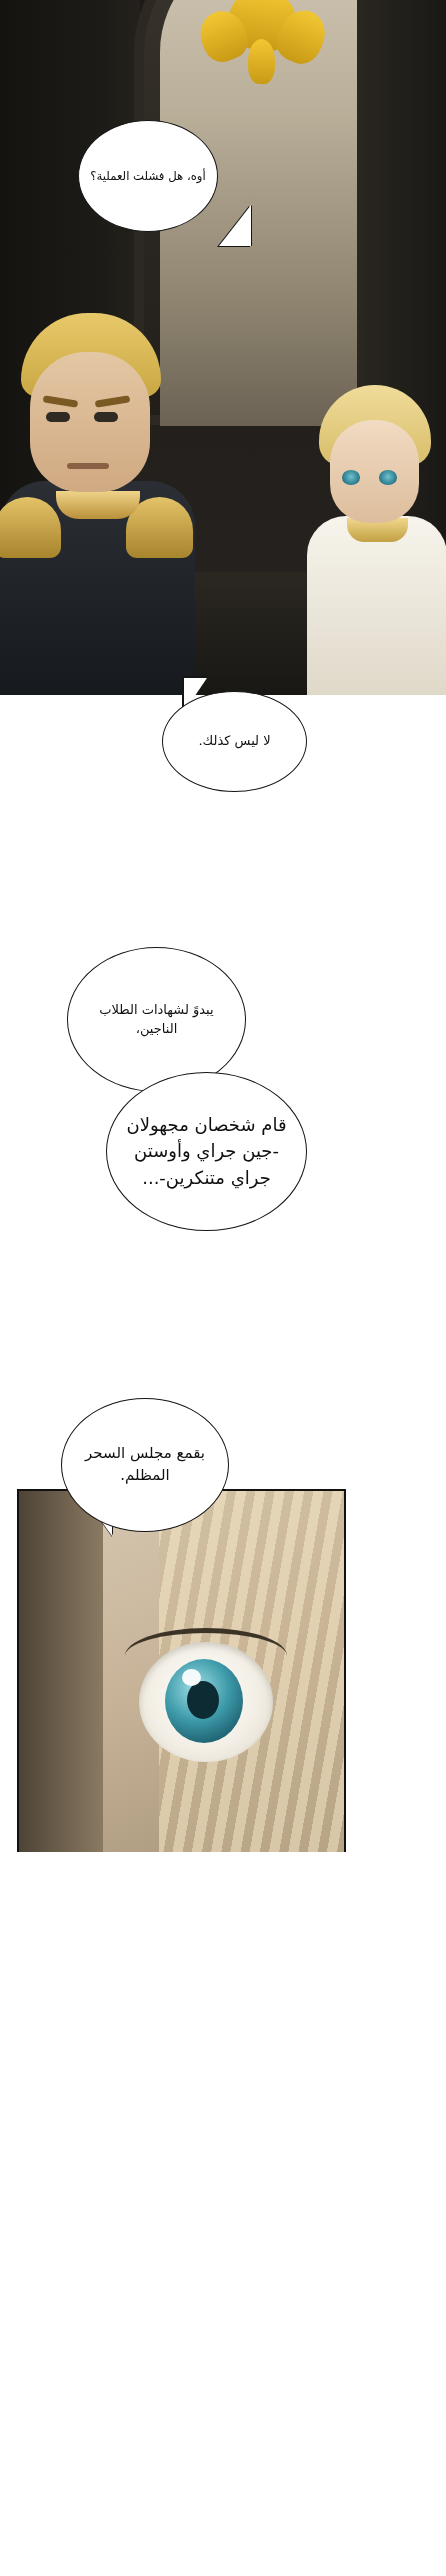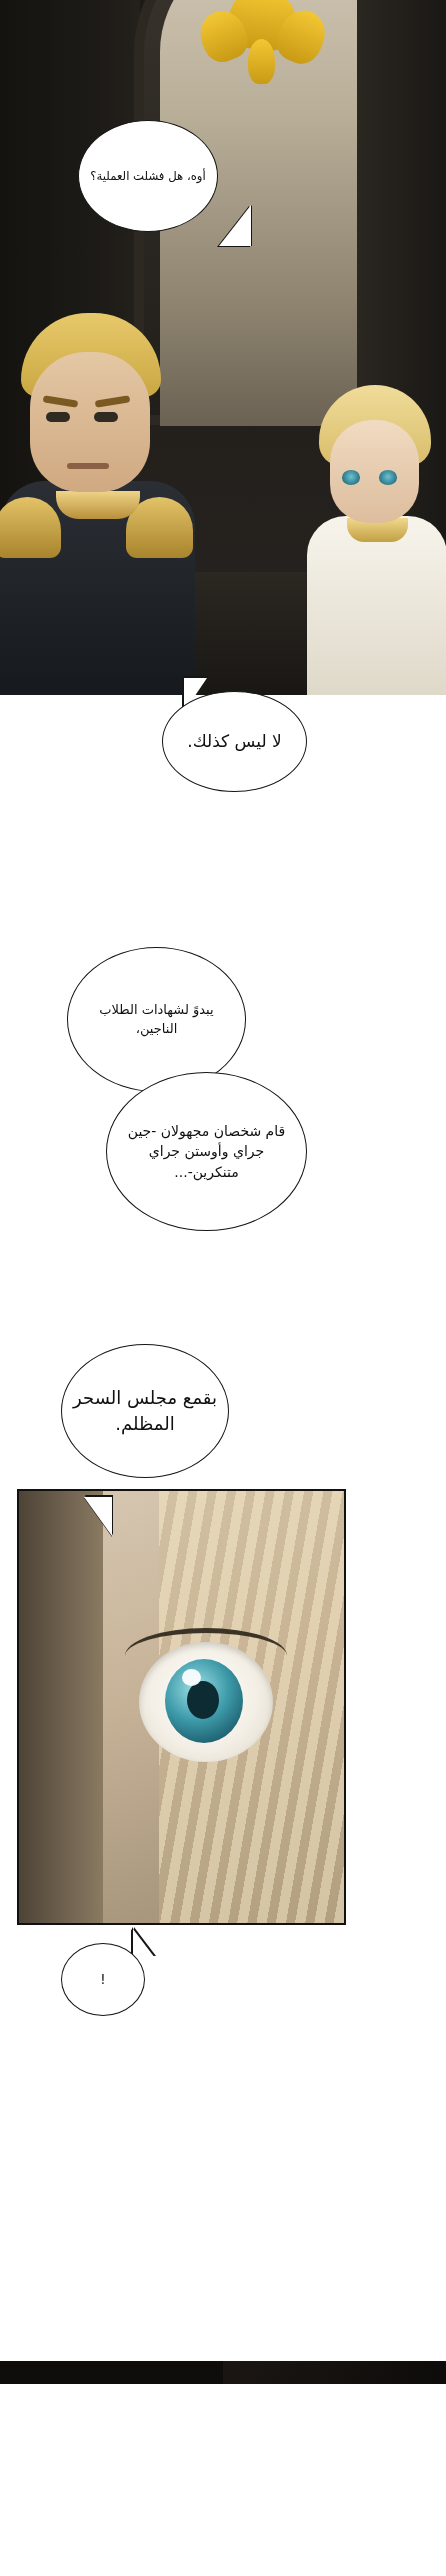--- a/index.html
+++ b/index.html
@@ -4,21 +4,21 @@
 <style>
   * { box-sizing: border-box; margin: 0; padding: 0; }
   html, body {
     width: 447px;
     background: #ffffff;
     font-family: "Liberation Sans", sans-serif;
   }
   .page {
     position: relative;
     width: 447px;
-    height: 2384px;
+    height: 1852px;
     background: #ffffff;
     overflow: hidden;
   }
 
   
   .panel {
     position: absolute;
     overflow: hidden;
   }
 
@@ -233,32 +233,32 @@
 
   
   .b1 { left: 78px; top: 120px; width: 140px; height: 112px; font-size: 11.7px; }
   .b1-tail {
     left: 219px; top: 205px;
     border-width: 0 0 41px 32px;
     border-color: transparent transparent #ffffff transparent;
     filter: drop-shadow(1.1px 0 0 #151515) drop-shadow(-1.1px 1.1px 0 #151515);
   }
 
-  .b2 { left: 162px; top: 691px; width: 145px; height: 101px; font-size: 17px; align-items: center; }
+  .b2 { left: 162px; top: 691px; width: 145px; height: 101px; font-size: 13px; align-items: center; }
   .b2-tail {
     left: 184px; top: 678px;
     border-width: 34px 23.5px 0 0;
     border-color: #ffffff transparent transparent transparent;
     filter: drop-shadow(-1.1px 0 0 #151515) drop-shadow(1.1px -1.1px 0 #151515);
   }
 
   .b3 { left: 67px; top: 947px; width: 179px; height: 145px; font-size: 13px; }
-  .b4 { left: 106px; top: 1072px; width: 201px; height: 159px; font-size: 14px; }
-
-  .b5 { left: 61px; top: 1344px; width: 168px; height: 134px; font-size: 18px; }
+  .b4 { left: 106px; top: 1072px; width: 201px; height: 159px; font-size: 18px; }
+
+  .b5 { left: 61px; top: 1398px; width: 168px; height: 134px; font-size: 15px; }
   .b5-tail {
     left: 84px; top: 1497px;
     border-width: 0 28px 39px 0;
     border-color: transparent #ffffff transparent transparent;
     filter: drop-shadow(0 1.1px 0 #151515) drop-shadow(1.1px -1.1px 0 #151515);
   }
 
   .b6 { left: 61px; top: 1943px; width: 84px; height: 73px; font-size: 13.4px; }
   .b6-tail {
     left: 133px; top: 1929px;

